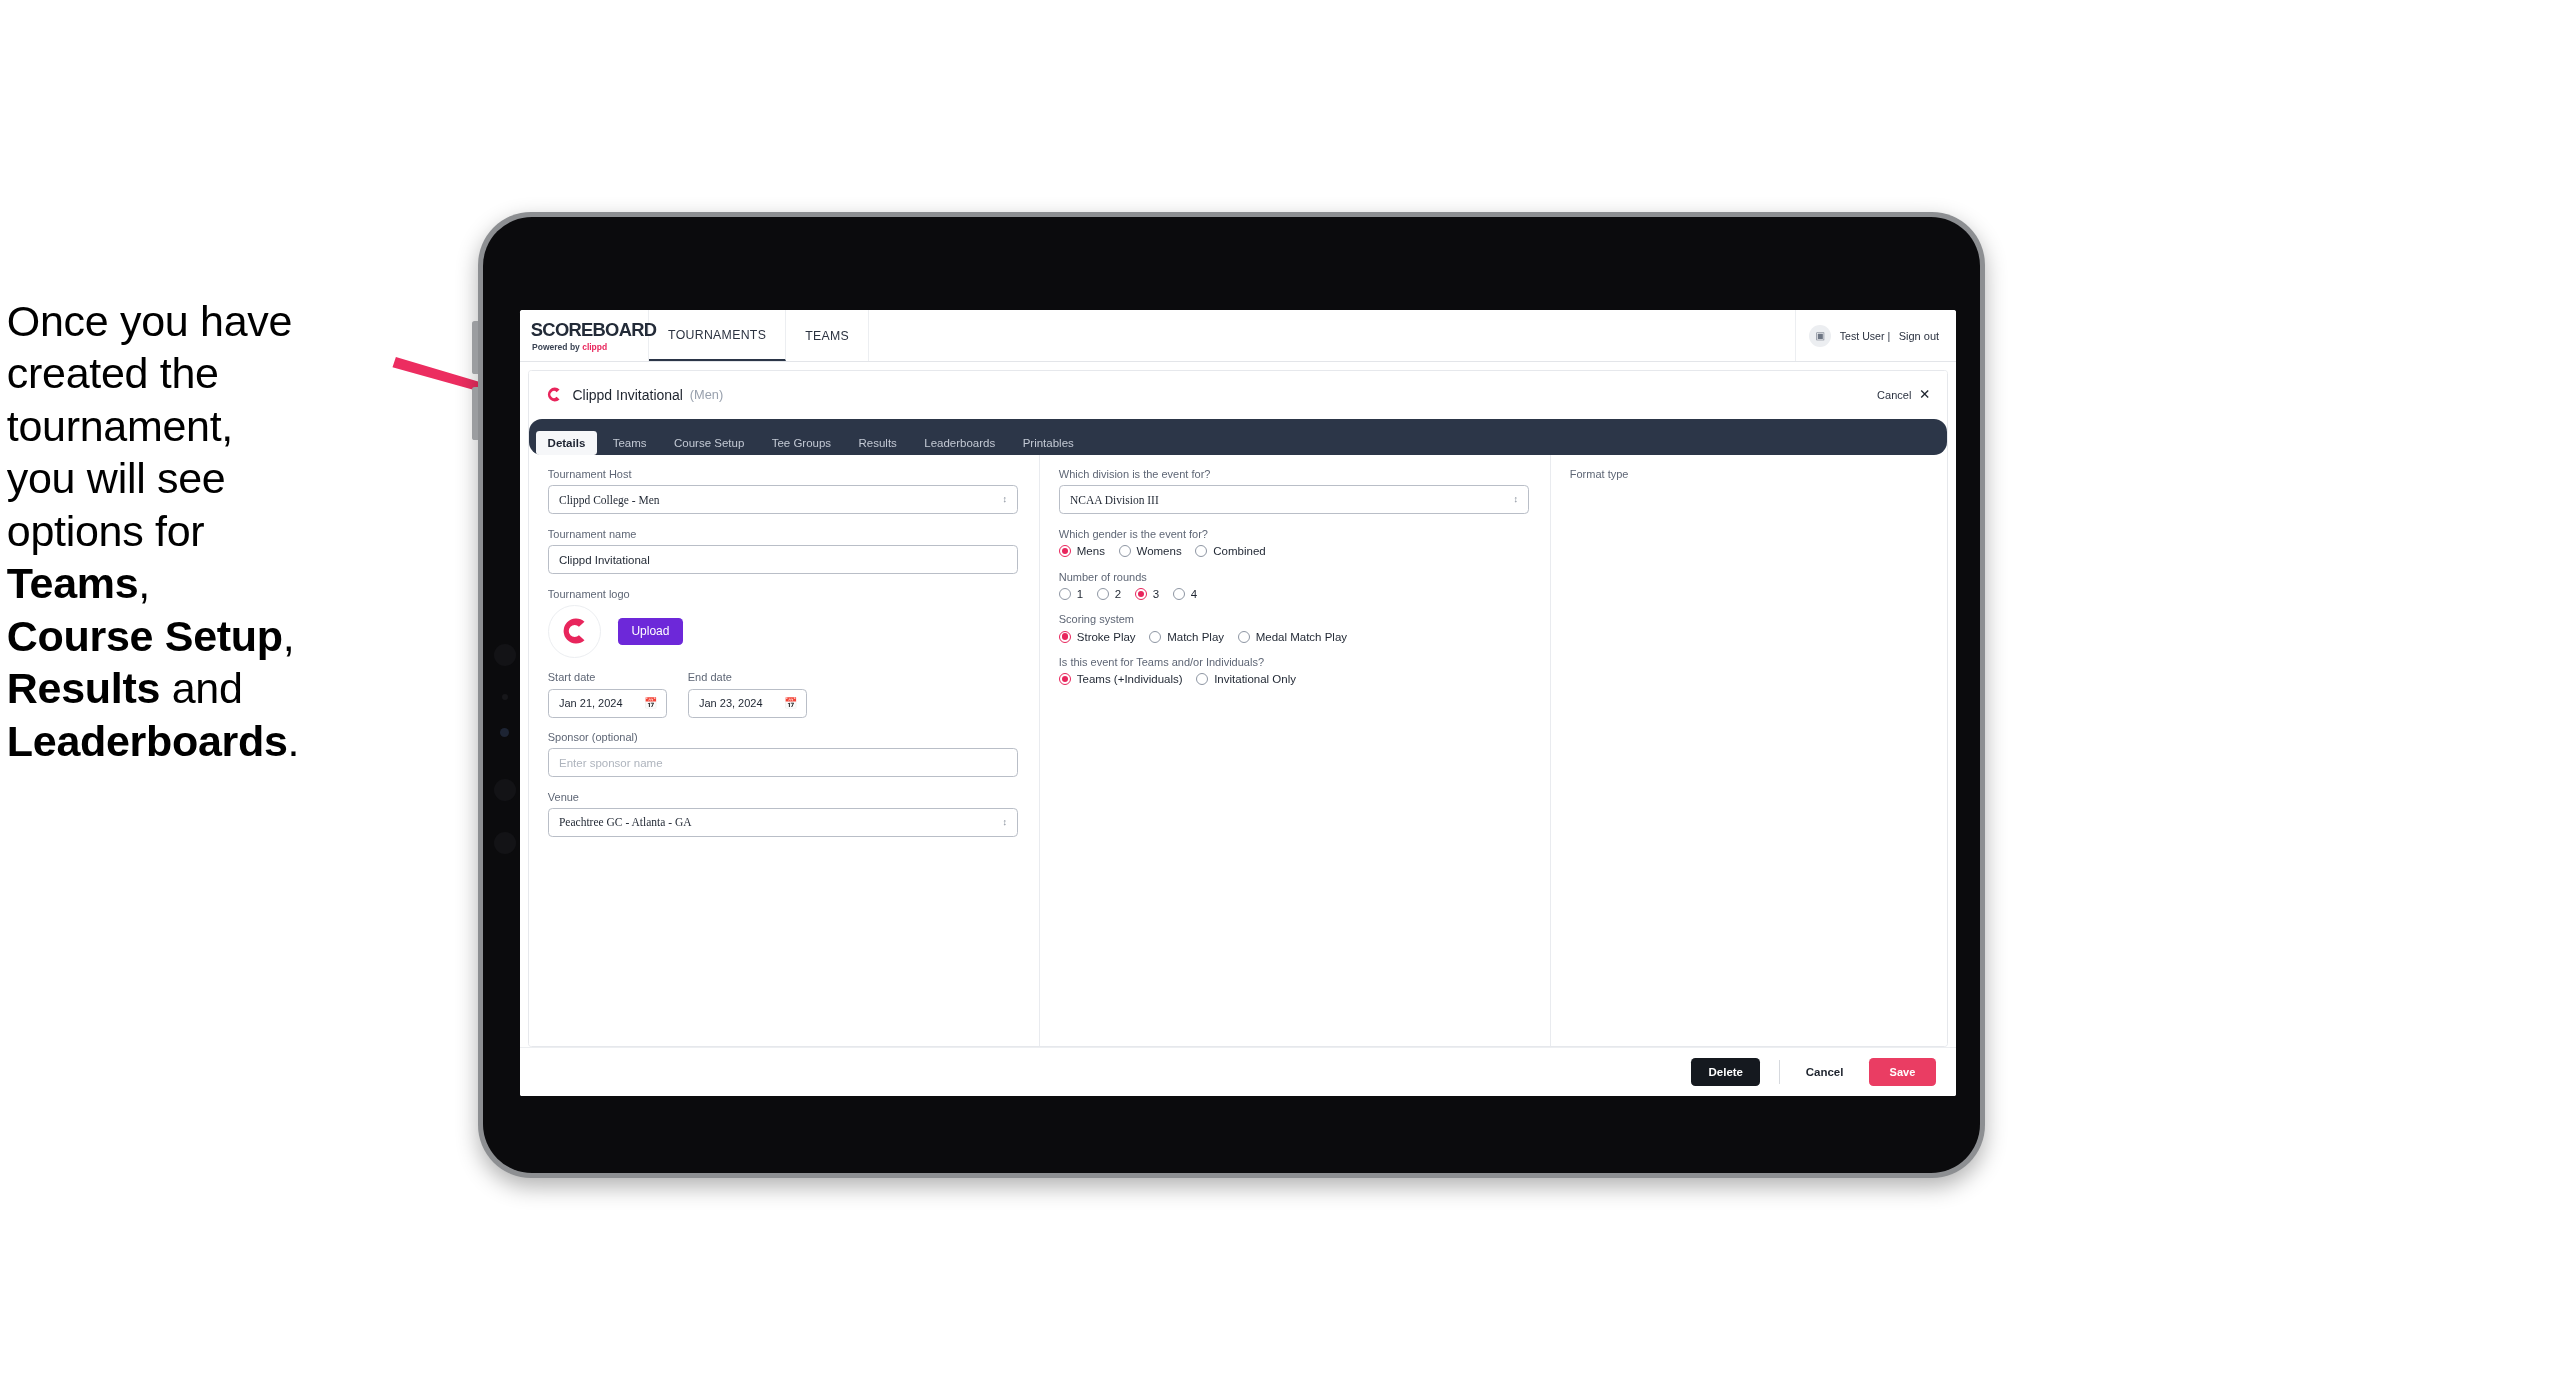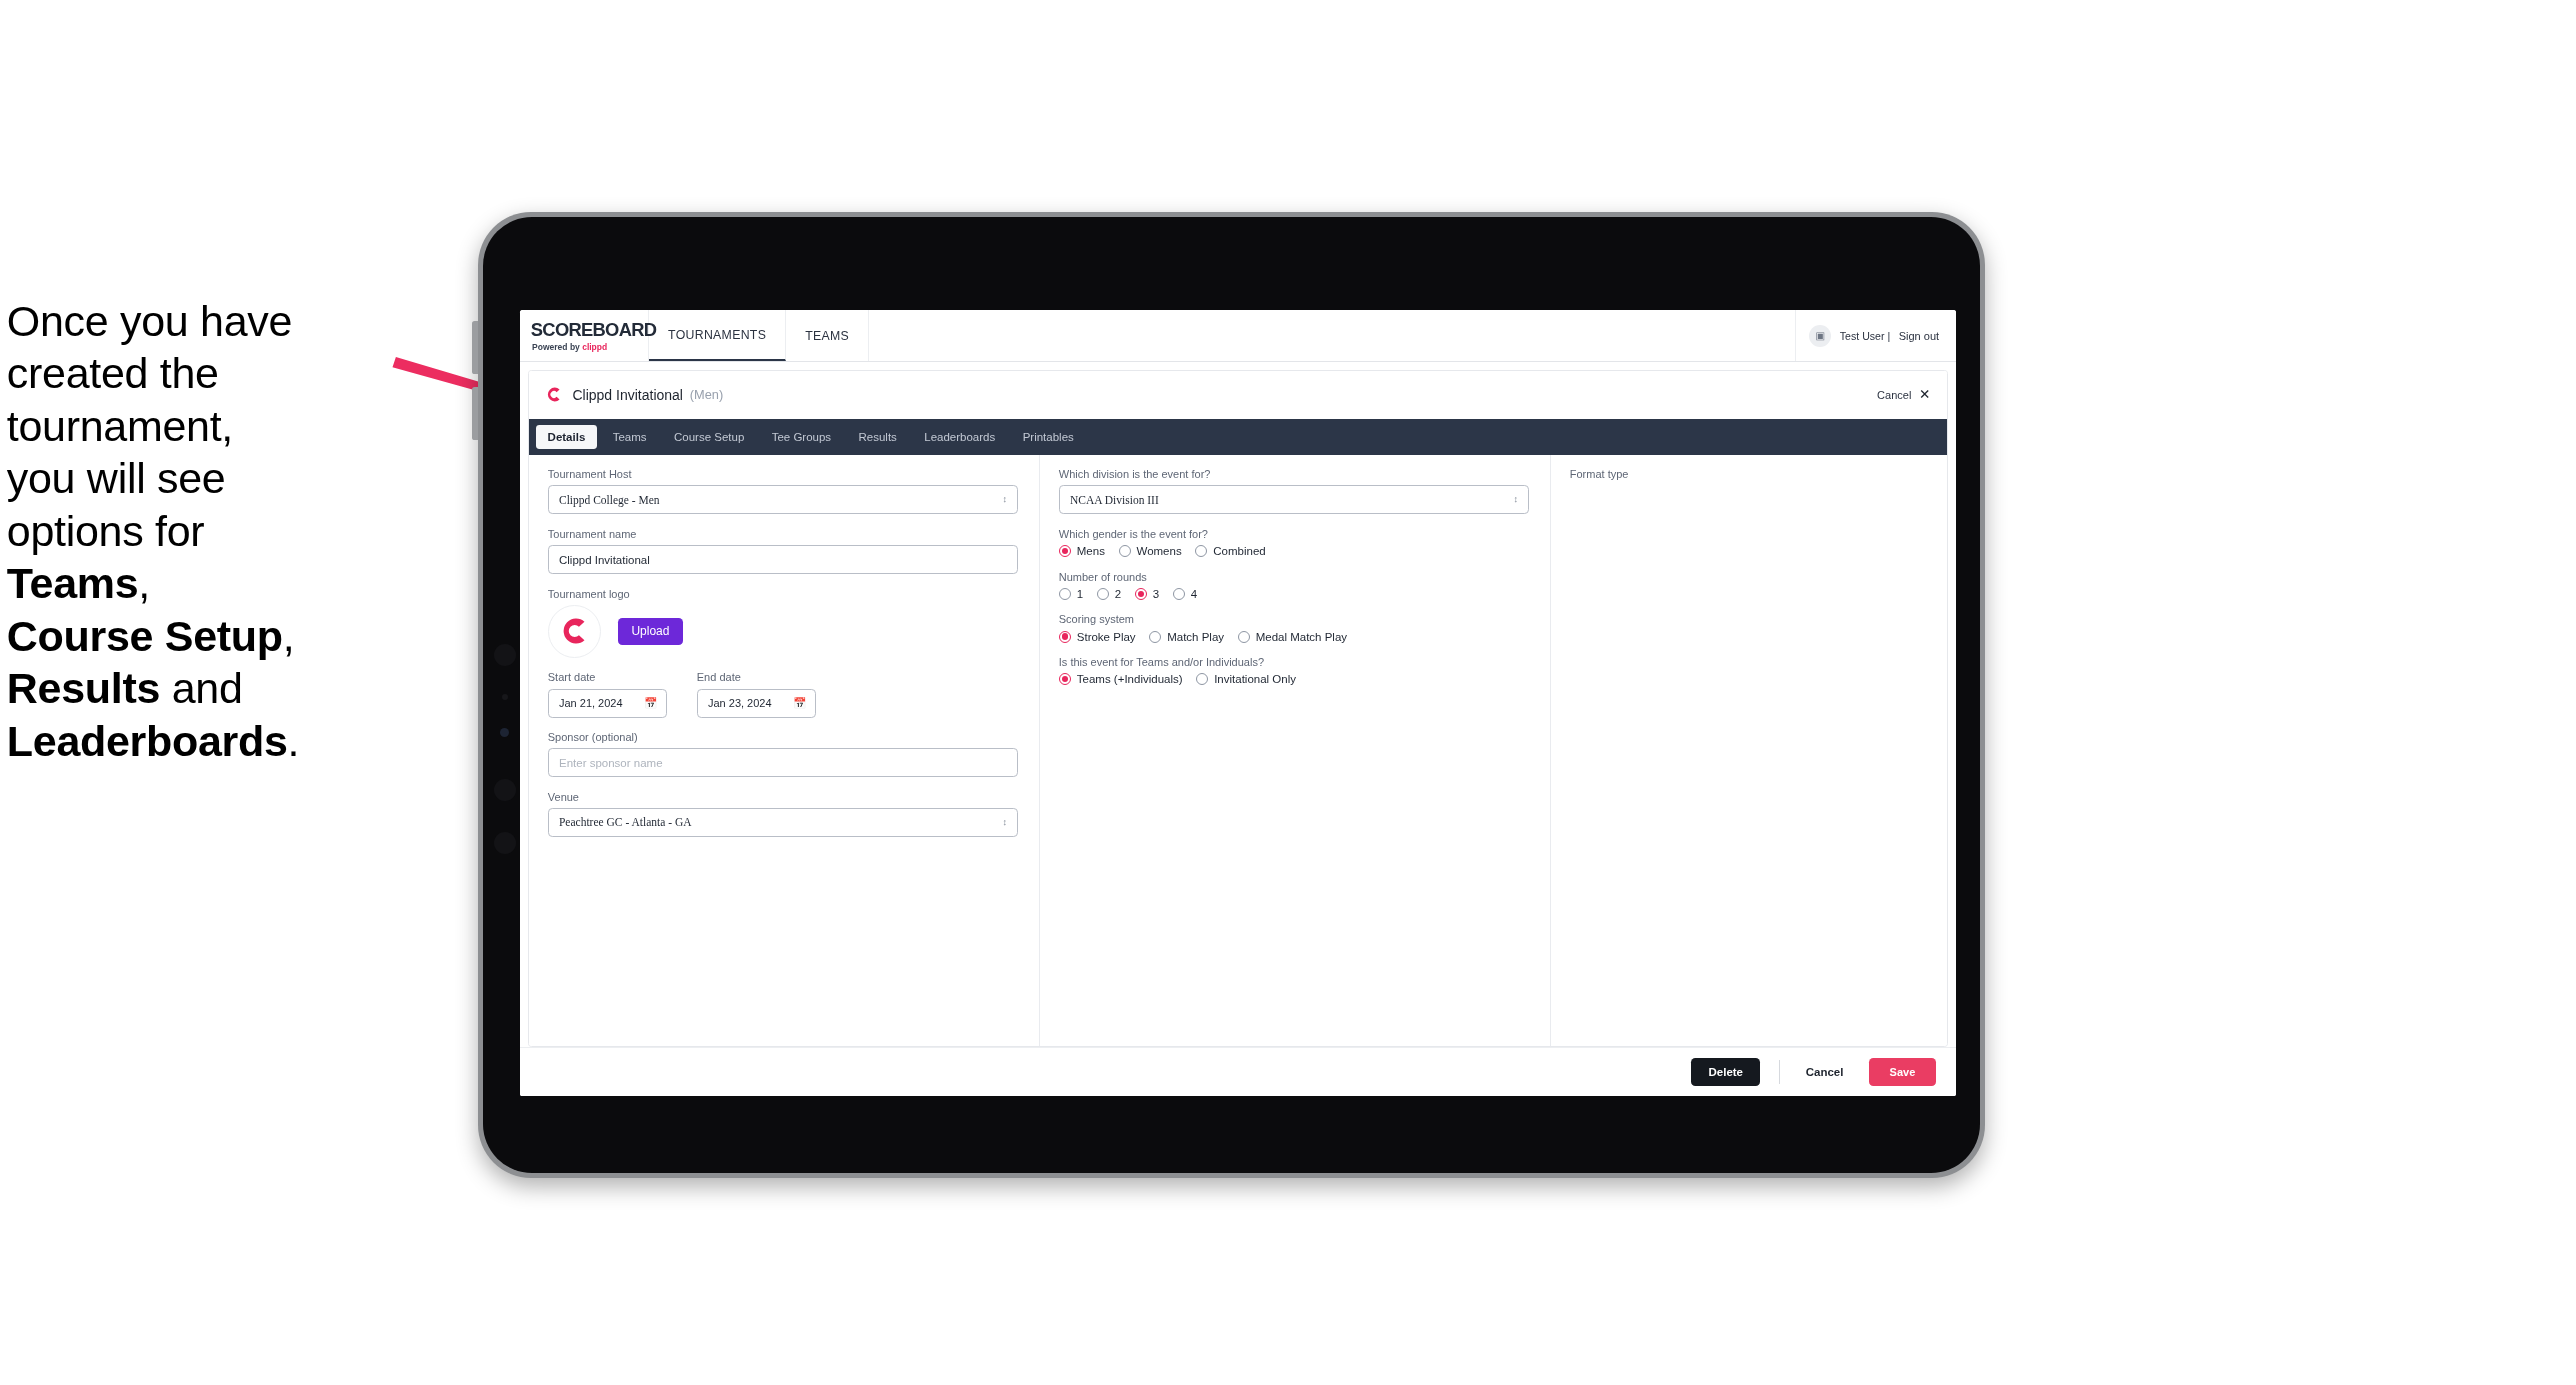--- a/index.html
+++ b/index.html
@@ -132,22 +132,22 @@
   .ctitle { font-size: 14px; color: #1e242e; }
   .csub { font-size: 12.8px; color: #98a0ad; margin-left: 6.8px; }
   .head-right { margin-left: auto; display: flex; align-items: center; gap: 7.7px; }
   .cancel-x { font-size: 11px; color: #2b3240; cursor: pointer; }
   .x-ico { font-size: 13.6px; color: #1e242e; line-height: 1; cursor: pointer; }
 
   
   .tabbar {
     height: 36px; flex: 0 0 36px;
     background: #2c3648;
-    display: flex; align-items: center;
-    padding: 0 6.8px; gap: 3.4px;
+    display: flex; align-items: flex-end;
+    padding: 0 6.8px; gap: 3.4px; border-radius: 13px;
   }
   .tab {
     font-size: 11.5px; color: #c3c9d4;
     padding: 6px 12px; border-radius: 3.4px; cursor: pointer;
   }
   .tab.active { background: #f6f7f9; color: #1c2230; font-weight: bold; }
 
   
   .formarea { flex: 1; display: flex; background: #fff; min-height: 0; }
   .col { padding: 13.6px 20.4px 0 19px; position: relative; }
@@ -176,21 +176,21 @@
     width: 53px; height: 53px; border-radius: 50%;
     border: 0.9px solid #eceef1;
     display: flex; align-items: center; justify-content: center;
     background: #fff;
   }
   .upload-btn {
     background: #6d28d9; color: #fff; font-size: 12px;
     padding: 6.8px 13.6px; border-radius: 4.3px; cursor: pointer;
   }
 
-  .date-row { display: flex; gap: 30px; }
+  .date-row { display: flex; gap: 21px; }
   .date-col { width: 119px; }
   .dateinput {
     height: 29px; border: 0.9px solid #b9bec7; border-radius: 4.3px;
     display: flex; align-items: center; justify-content: space-between;
     padding: 0 7.7px 0 10.2px; font-size: 11px; color: #1f2632; cursor: pointer;
   }
   .cal-ico { color: #3b4352; font-size: 11px; line-height: 1; }
 
   
   .radio-row { display: flex; align-items: center; flex-wrap: wrap; gap: 4.3px 13.6px; margin-top: 2.6px; }

